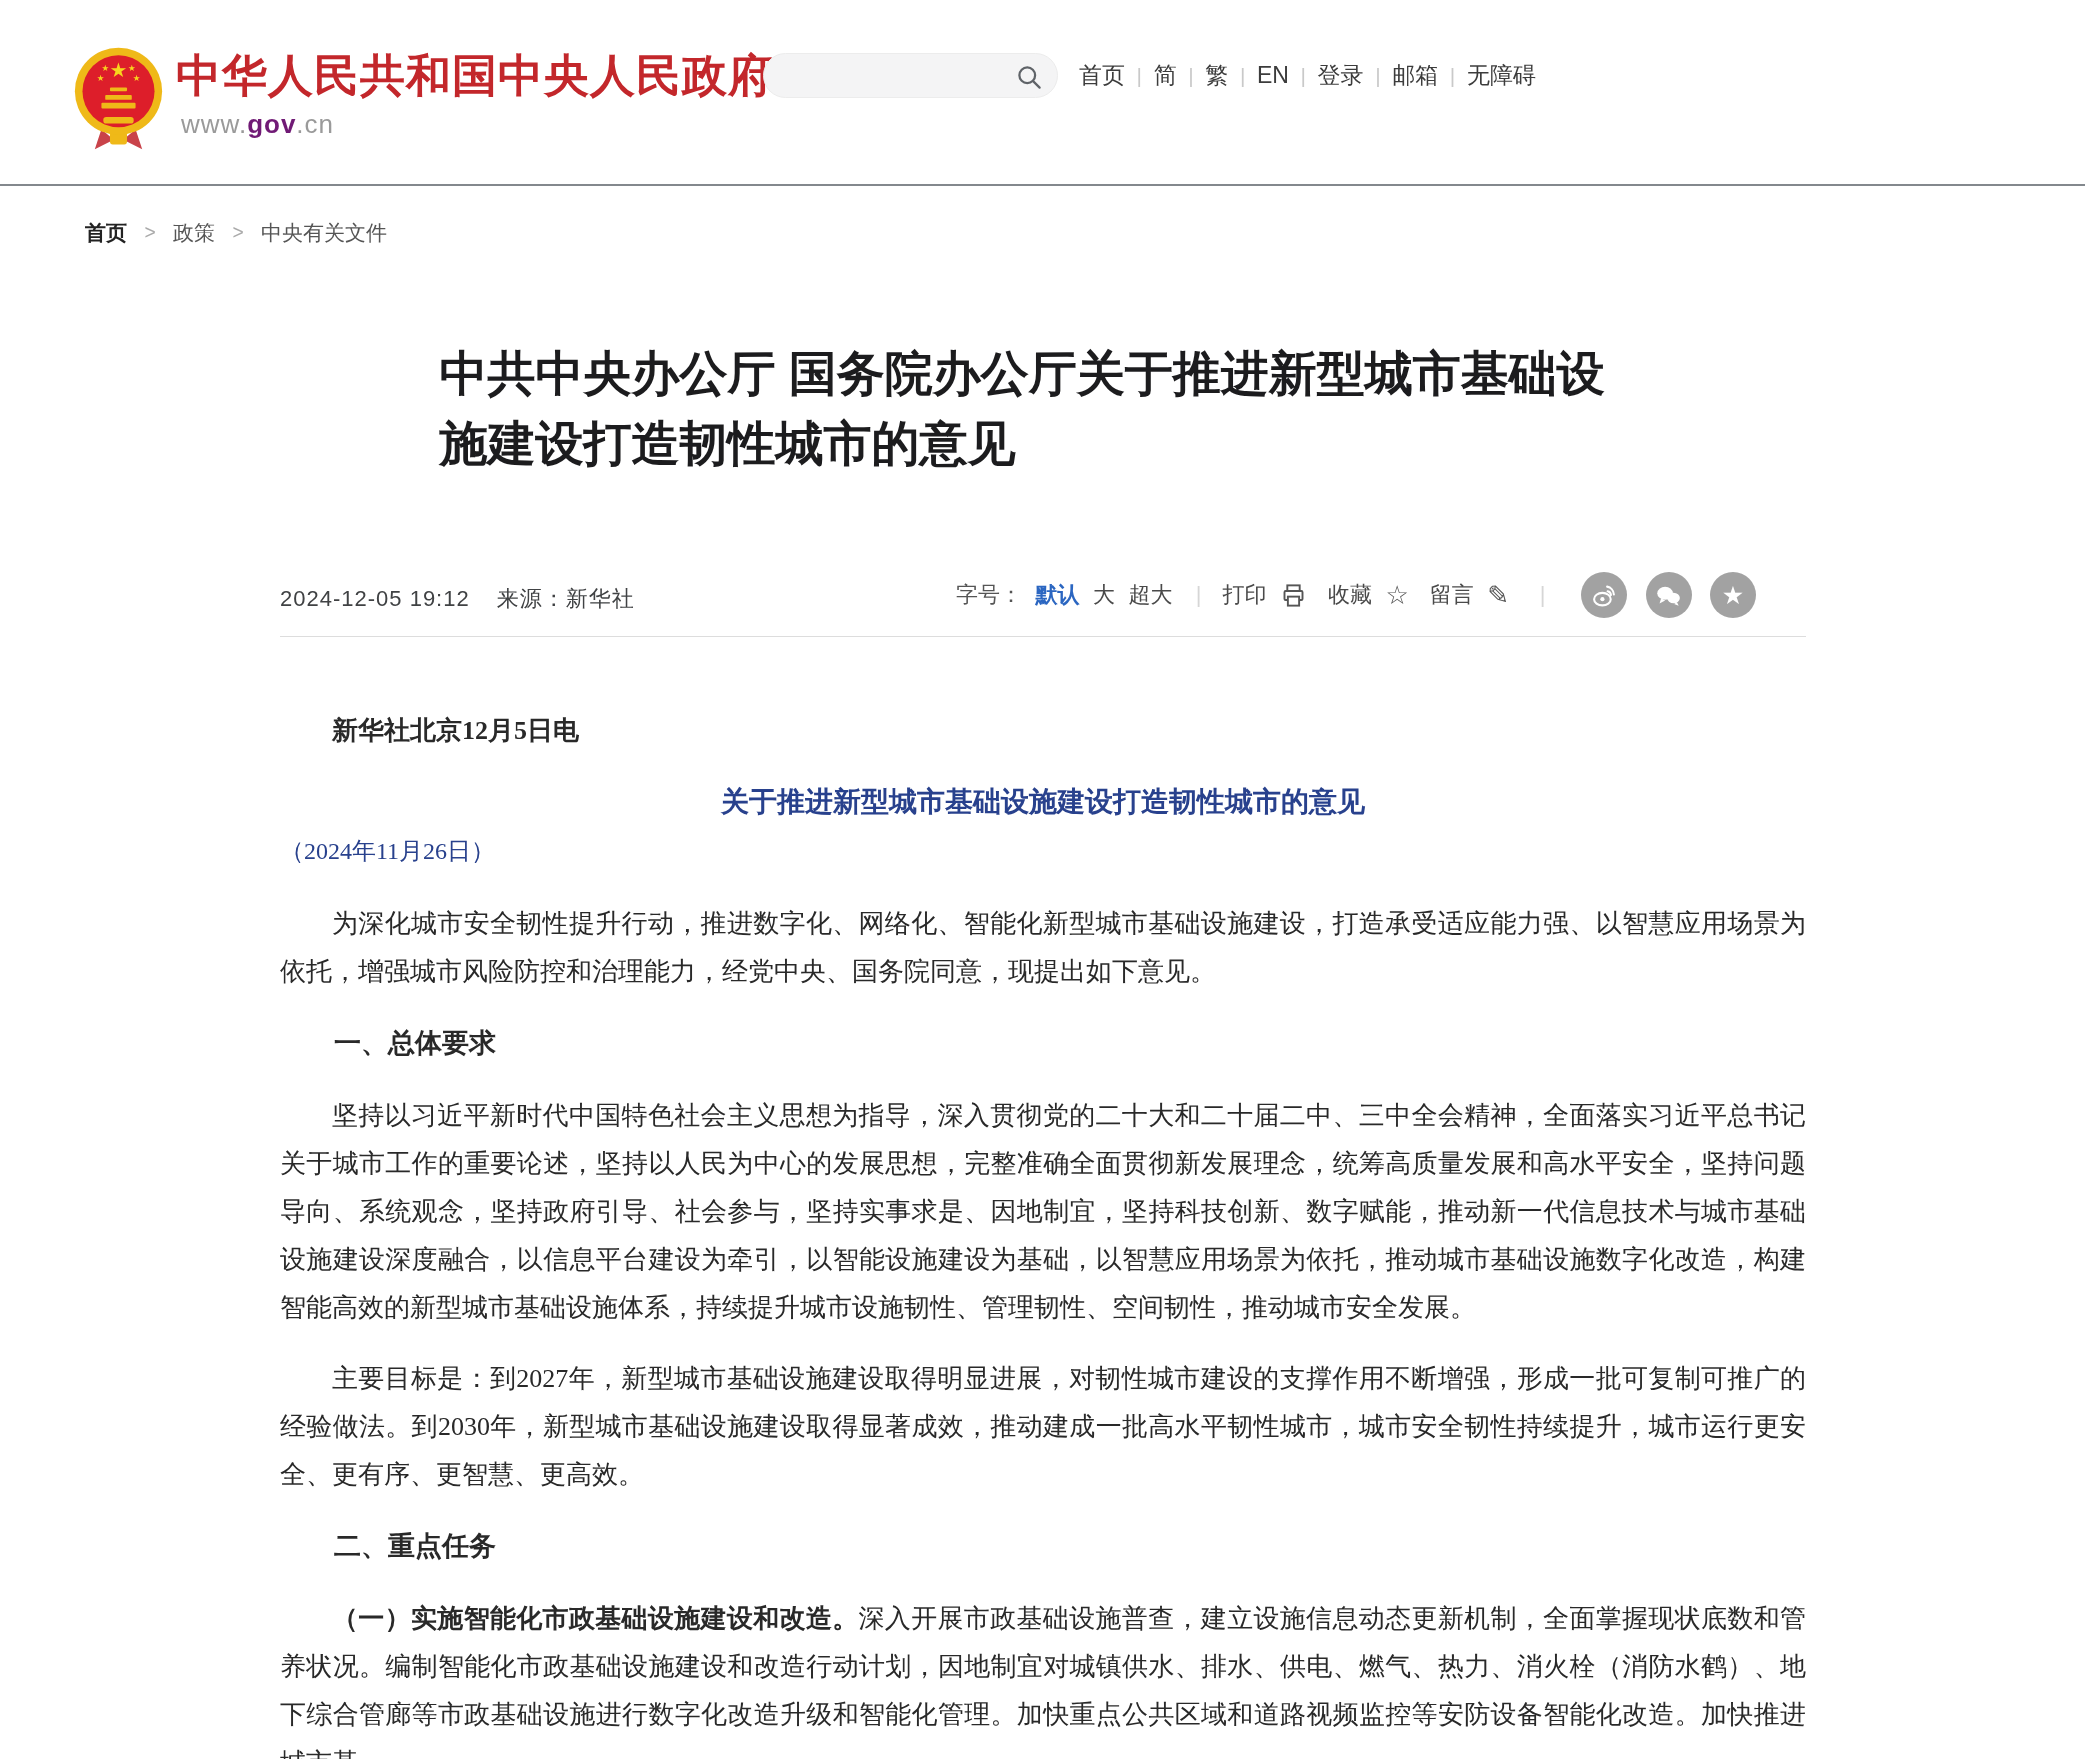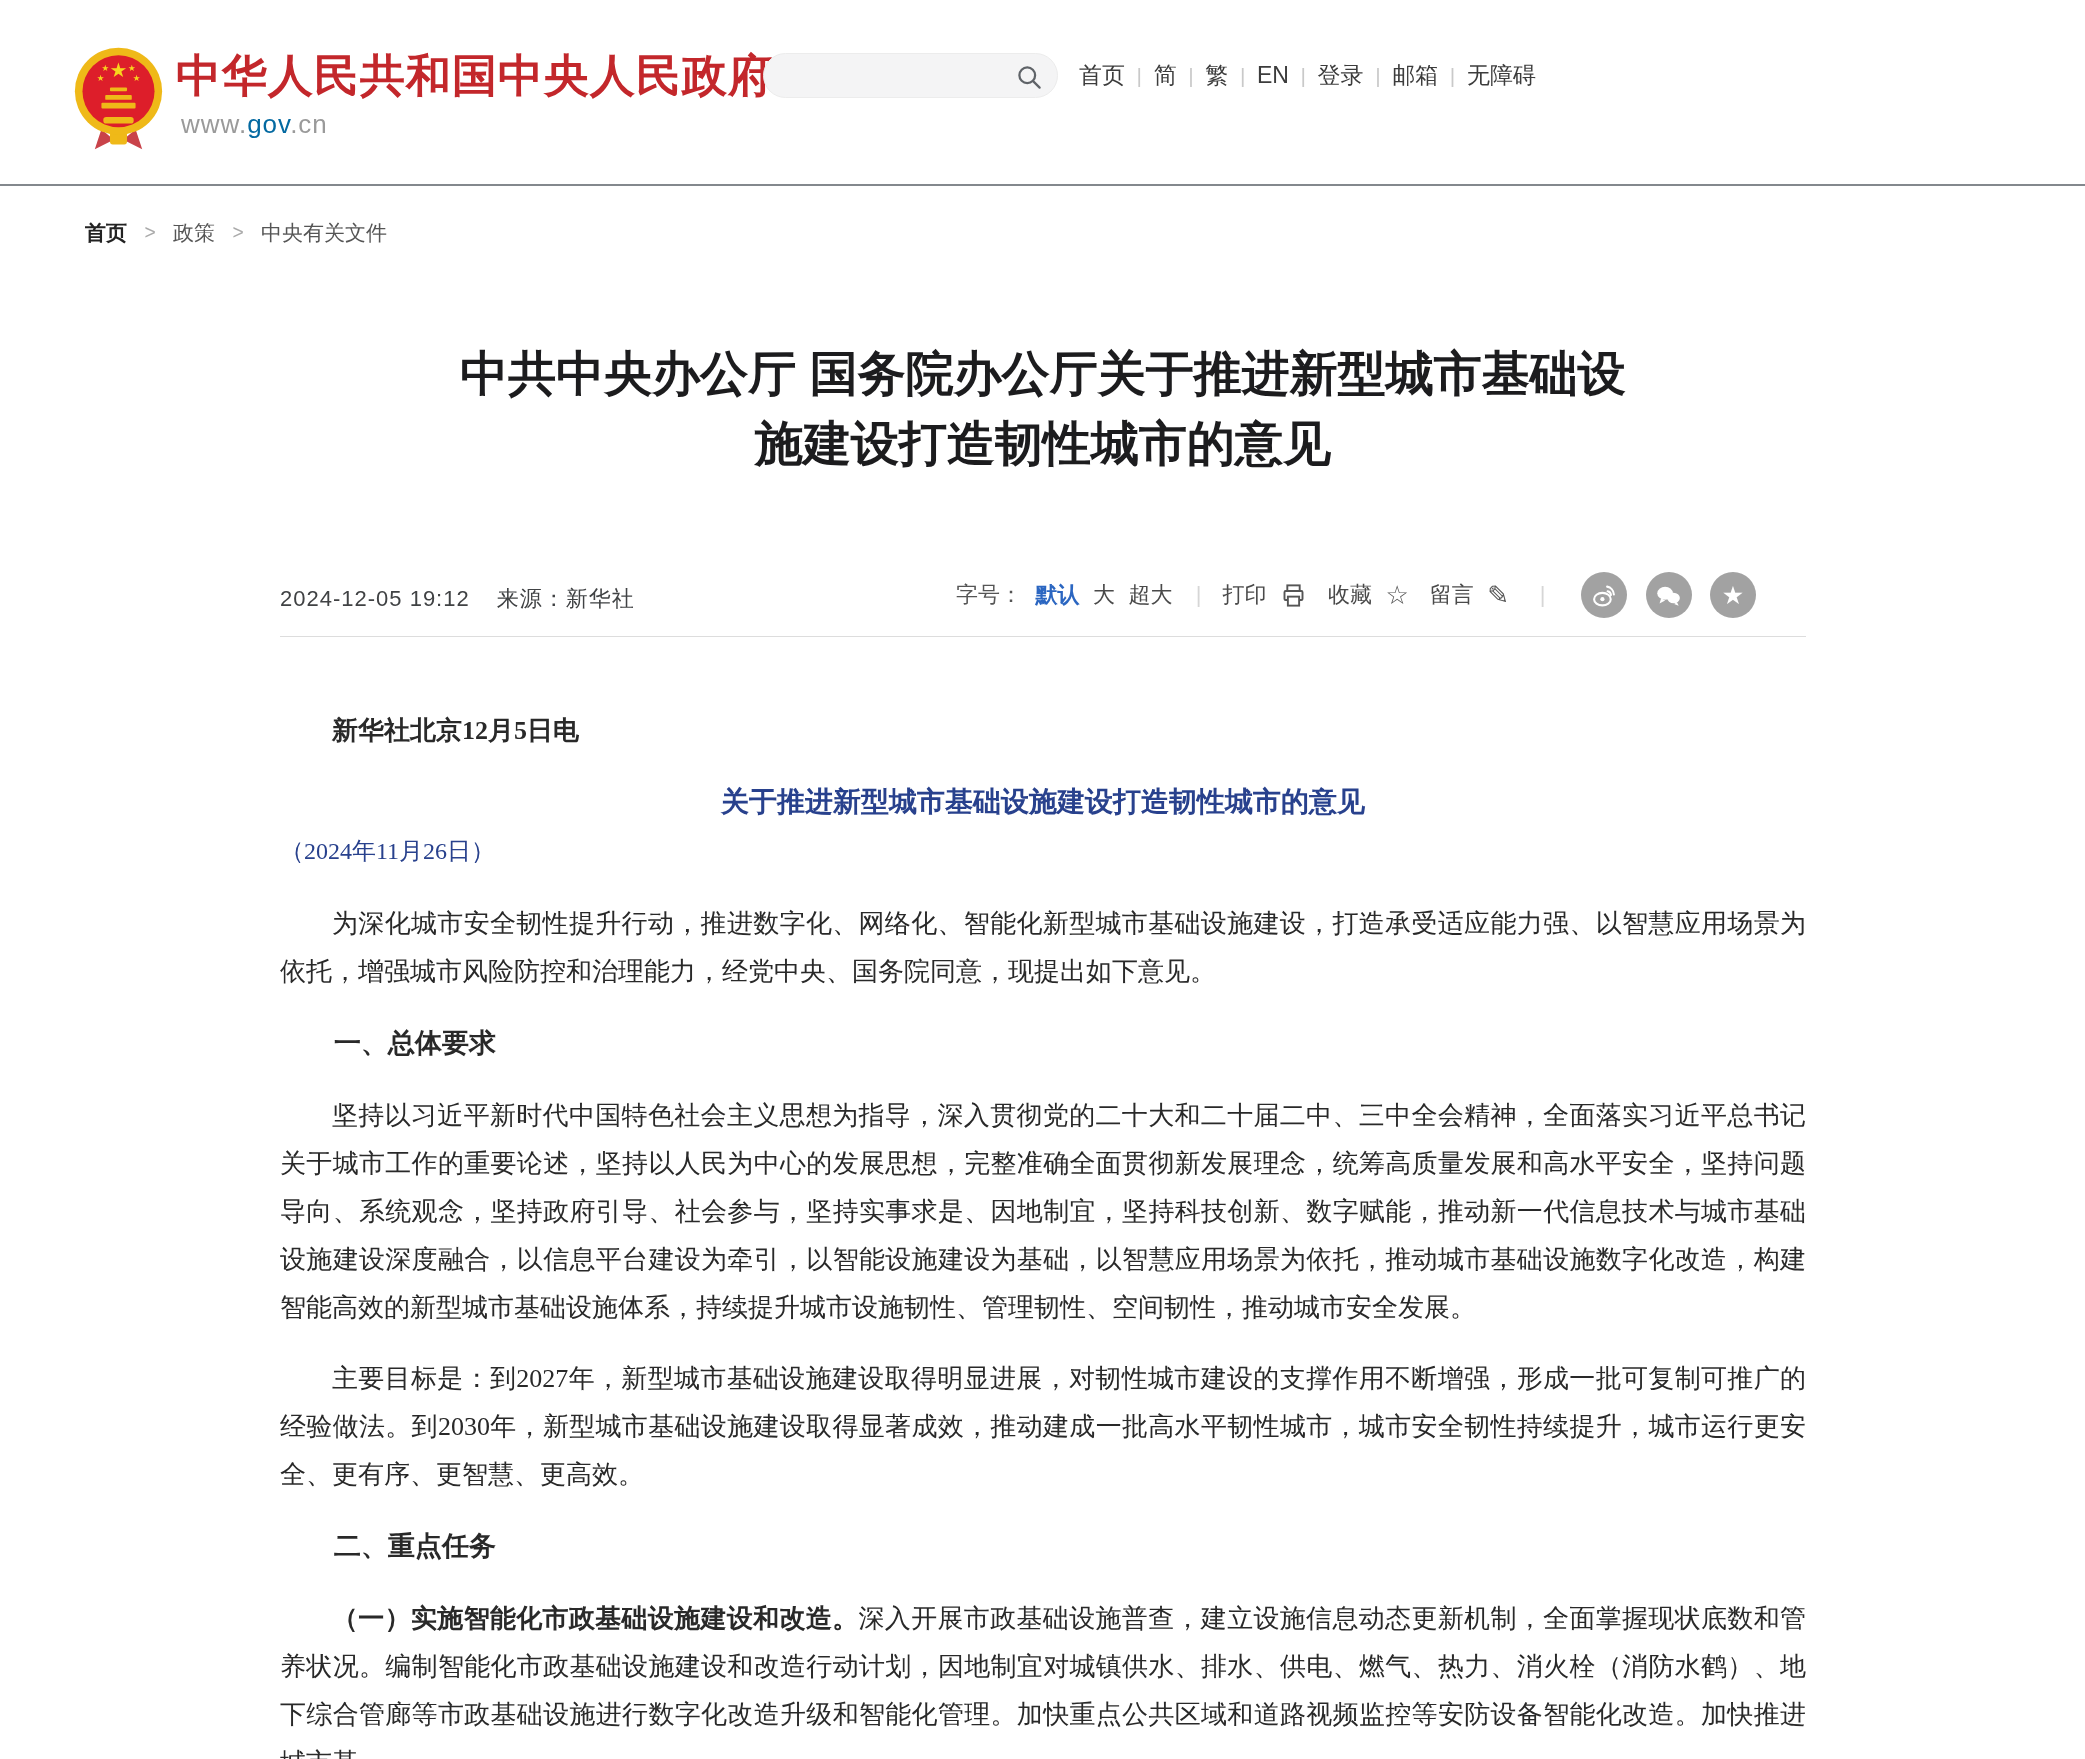--- a/index.html
+++ b/index.html
@@ -6,36 +6,36 @@
   html, body { margin:0; padding:0; }
   body {
     width:2086px; height:1759px; overflow:hidden; background:#fff;
     font-family:"Liberation Sans", sans-serif; color:#333;
   }
   
   .site-header { position:relative; height:186px; background:#fff; border-bottom:2.9px solid #83888d; }
   .emblem { position:absolute; left:71px; top:42px; width:95px; height:110px; }
   .site-title { position:absolute; left:176px; top:46px; font-size:45px; font-weight:bold; color:#c3272b; letter-spacing:1px; white-space:nowrap; }
   .site-url { position:absolute; left:181px; top:109px; font-size:26px; color:#9a9a9a; letter-spacing:1px; }
-  .site-url .gov { color:#0369a1; font-weight:normal; }
+  .site-url .gov { color:#701a75; font-weight:bold; }
   .search-box { position:absolute; left:763px; top:53px; width:295px; height:45px; background:#f4f4f5; border:1px solid #ececec; border-radius:23px; }
   .search-box input { position:absolute; left:0; top:0; width:100%; height:100%; border:none; background:transparent; outline:none; padding:0 54px 0 23px; font-size:21px; color:#333; }
   .search-icon { position:absolute; right:14.5px; top:9.7px; }
   .top-nav { position:absolute; left:1079px; top:60px; display:flex; align-items:center; font-size:23px; color:#3c3c3c; white-space:nowrap; }
   .top-nav a { color:#3c3c3c; text-decoration:none; cursor:pointer; }
   .top-nav .sep { color:#c9c9c9; margin:0 11.6px; font-size:21px; font-weight:300; }
   
   .breadcrumb { display:flex; align-items:center; gap:17.4px; margin:33px 0 0 85px; font-size:21px; color:#555; }
   .breadcrumb .bc-home { font-weight:bold; color:#222; }
   .breadcrumb .bc-sep { color:#aaa; font-size:19.3px; }
   .breadcrumb a { cursor:pointer; }
   
   .content { width:1526px; margin:0 auto; }
   .article-title {
-    margin:92px auto 0; max-width:1207px; text-align:center;
+    margin:92px auto 0; max-width:1207px; text-align:left;
     font-size:48px; line-height:70px; font-weight:700; color:#1c1c1e;
   }
   .meta-row { position:relative; margin-top:93px; height:52px; font-size:22px; }
   .meta-left { position:absolute; left:0; top:11.6px; color:#404244; letter-spacing:1px; }
   .meta-left .src-label { margin-left:27px; }
   .toolbar { position:absolute; left:676px; top:7.7px; display:flex; align-items:center; color:#4a4a4a; }
   .toolbar span { margin-right:13.5px; }
   .toolbar .fz-label { color:#555; }
   .toolbar .fz-default { color:#2b66c1; font-weight:bold; }
   .toolbar .tsep { color:#d6d6d6; margin:0 21px 0 9.7px; }

